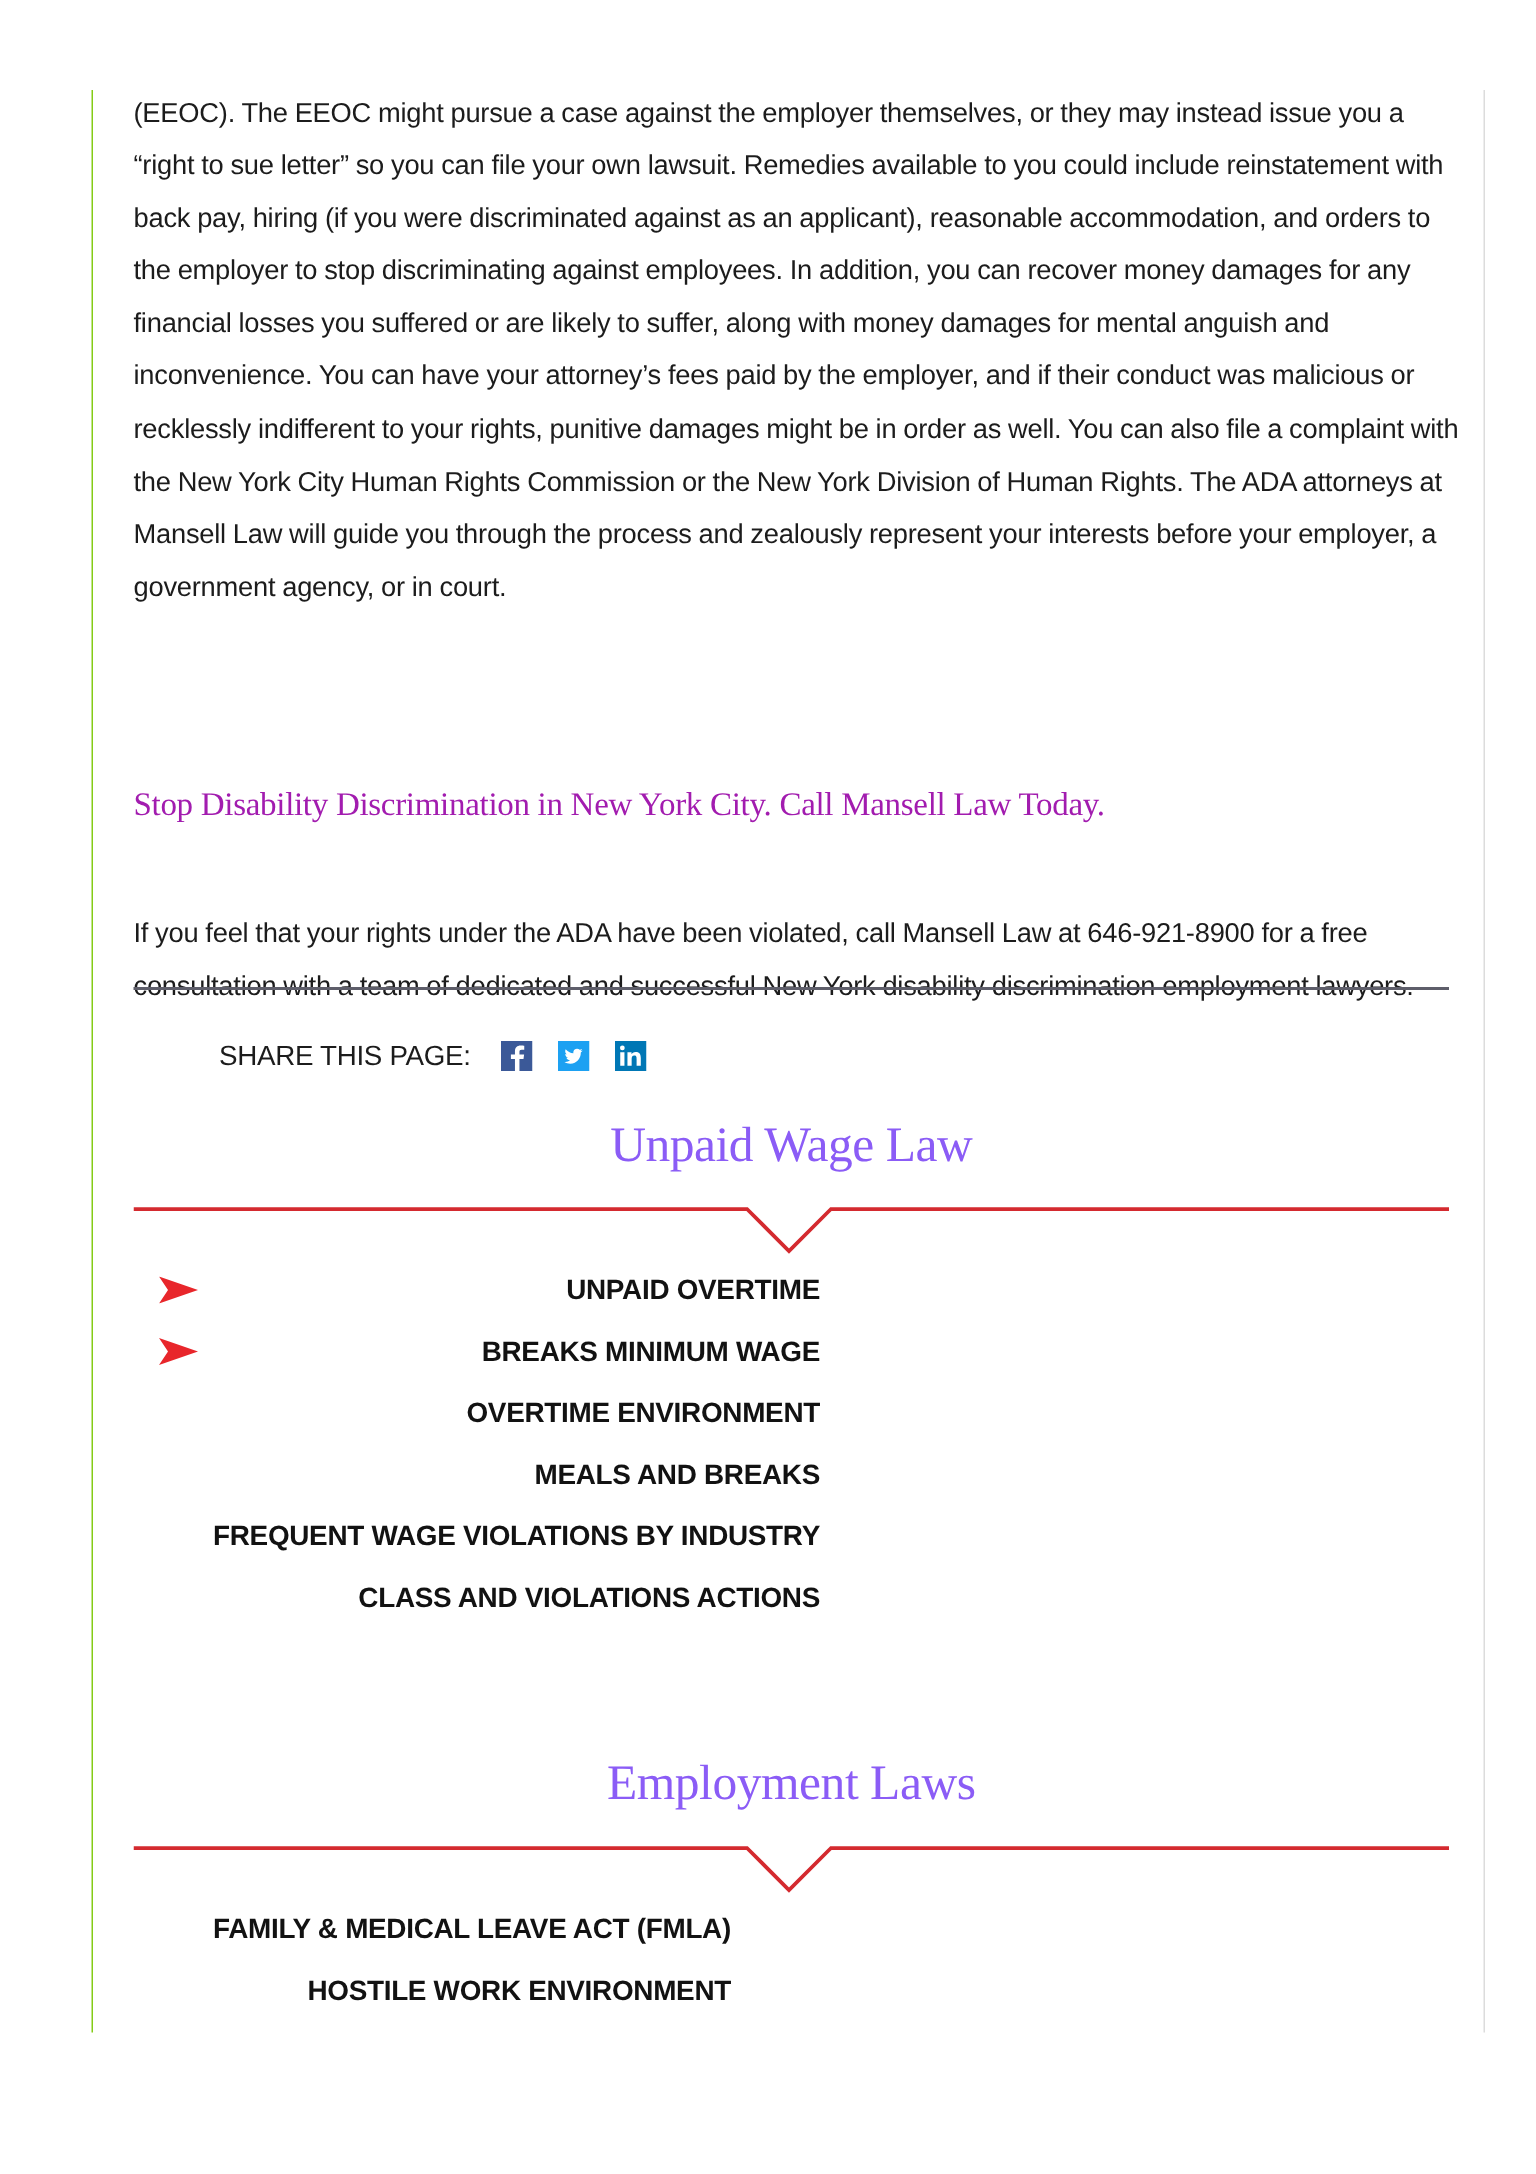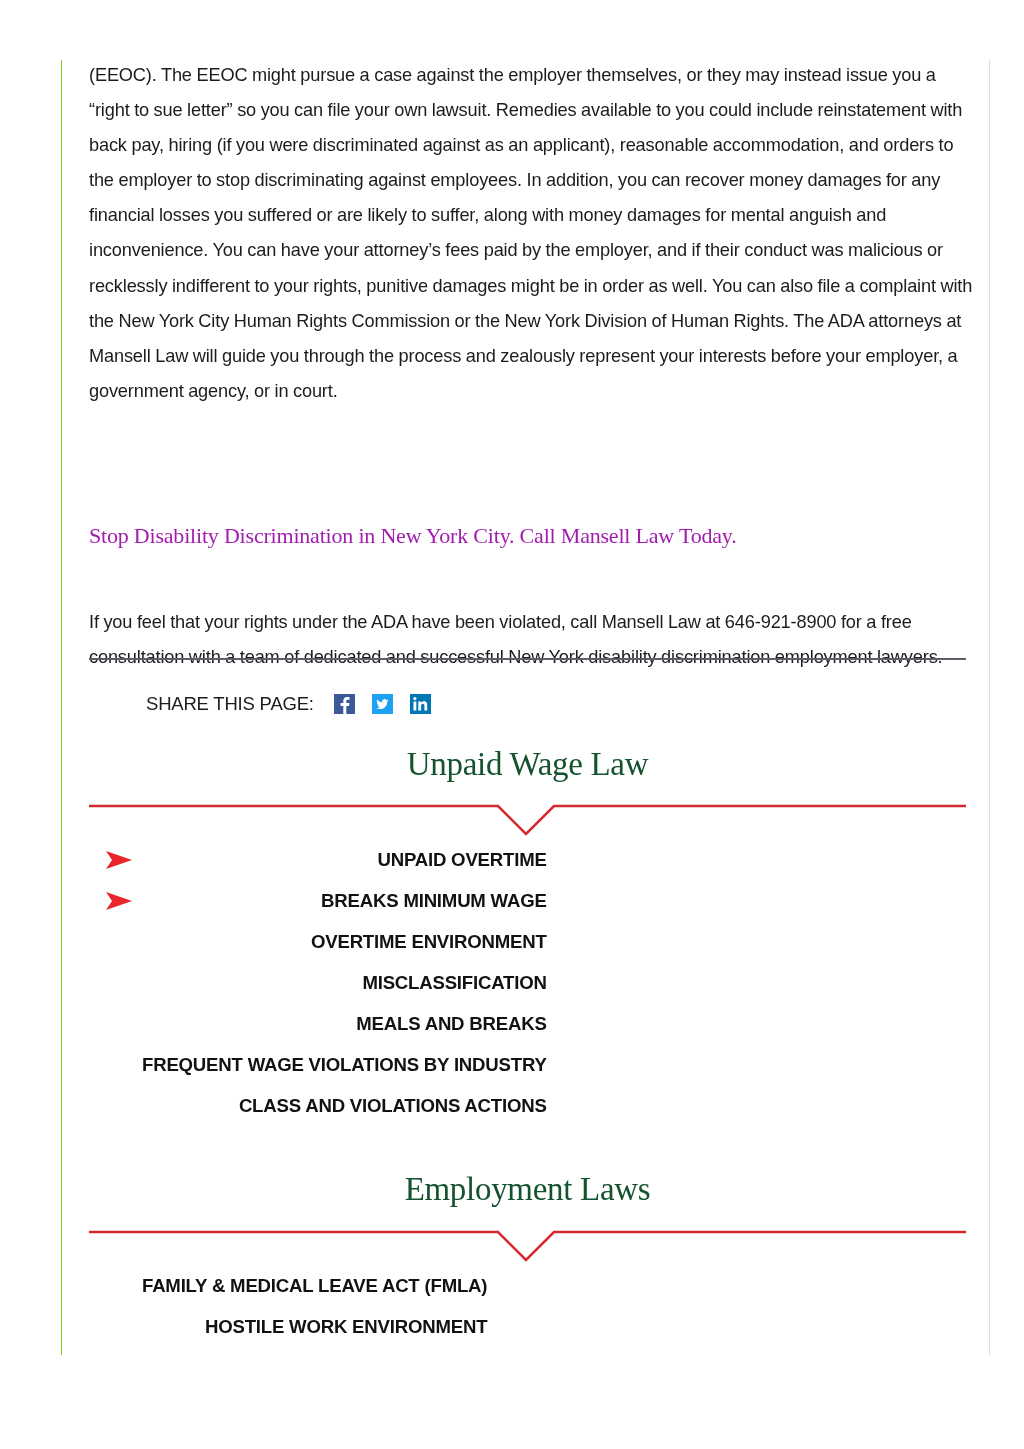--- a/index.html
+++ b/index.html
@@ -97,21 +97,21 @@
       cursor: pointer;
     }
     .social svg { display: block; }
     .section-title {
       position: absolute;
       left: 0;
       width: 877px;
       text-align: center;
       font-family: "Liberation Serif", serif;
       font-size: 33px;
-      color: #14532d;
+      color: #8b5cf6;
       margin: 0;
       font-weight: normal;
       letter-spacing: -0.3px;
     }
     .divider {
       position: absolute;
       left: 0;
       width: 877px;
       height: 34px;
     }
@@ -203,23 +203,20 @@
         <li>
           <svg class="arrow" viewBox="0 0 26 18">
             <path d="M0 0 L26 9 L0 18 L6 9 Z" fill="#e8262b"></path>
           </svg>
           <a>BREAKS MINIMUM WAGE</a>
         </li>
         <li>
           <a>OVERTIME ENVIRONMENT</a>
         </li>
         <li>
-          <a>MISCLASSIFICATION</a>
-        </li>
-        <li>
           <a>MEALS AND BREAKS</a>
         </li>
         <li>
           <a>FREQUENT WAGE VIOLATIONS BY INDUSTRY</a>
         </li>
         <li>
           <a>CLASS AND VIOLATIONS ACTIONS</a>
         </li>
       </ul>
 

